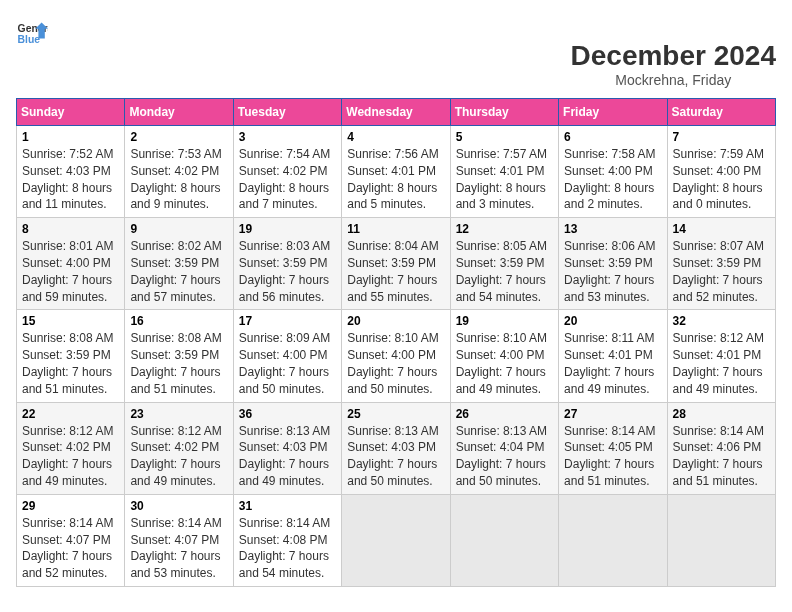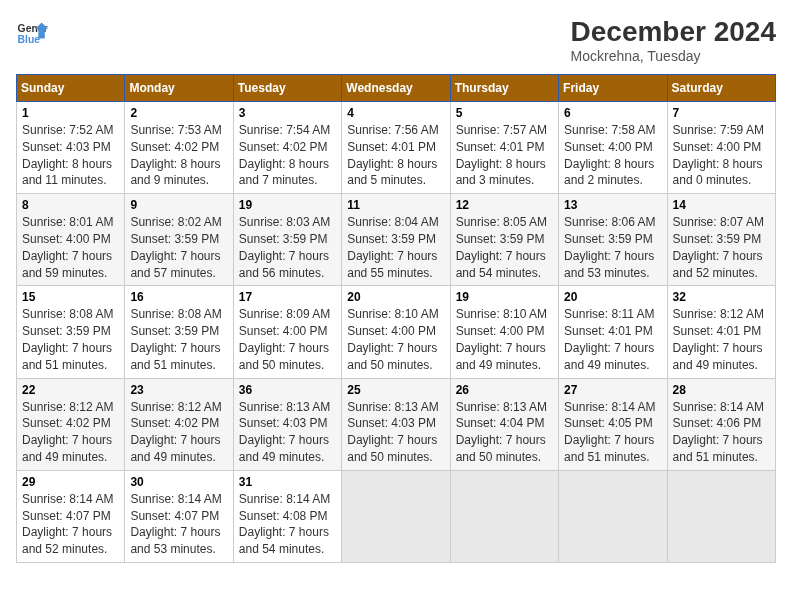--- a/index.html
+++ b/index.html
@@ -19,38 +19,39 @@
     .logo {
       display: flex;
       align-items: center;
       gap: 4px;
     }
     .logo-icon {
       width: 32px;
       height: 32px;
     }
     .title-section {
-      text-align: left;
+      text-align: center;
+      margin-top: 24px;
     }
     .month-year {
       font-size: 28px;
       font-weight: bold;
       color: #333;
     }
     .location {
       font-size: 14px;
       color: #555;
     }
     .calendar-table {
       width: 100%;
       border-collapse: collapse;
       font-size: 10.5px;
     }
     .calendar-table th {
-      background-color: #a16207;
+      background-color: #ec4899;
       color: #fff;
       padding: 6px 4px;
       text-align: left;
       font-size: 12px;
       font-weight: bold;
       border: 1px solid #2a5aaf;
     }
     .calendar-table td {
       vertical-align: top;
       padding: 4px 5px;
@@ -86,21 +87,21 @@
 <div class="header">
   <div class="logo">
     <svg class="logo-icon" viewBox="0 0 40 40" width="40" height="40">
       <text x="2" y="20" font-size="13" font-weight="bold" fill="#333" font-family="Arial">General</text>
       <text x="2" y="34" font-size="13" font-weight="bold" fill="#4a90d9" font-family="Arial">Blue</text>
       <polygon points="32,8 40,16 36,16 36,28 28,28 28,16 24,16" fill="#4a90d9"></polygon>
     </svg>
   </div>
   <div class="title-section">
     <div class="month-year">December 2024</div>
-    <div class="location">Mockrehna, Tuesday</div>
+    <div class="location">Mockrehna, Friday</div>
   </div>
 </div>
 
 <table class="calendar-table">
   <thead>
     <tr>
     <th>Sunday</th>
         <th>Monday</th>
         <th>Tuesday</th>
         <th>Wednesday</th>

